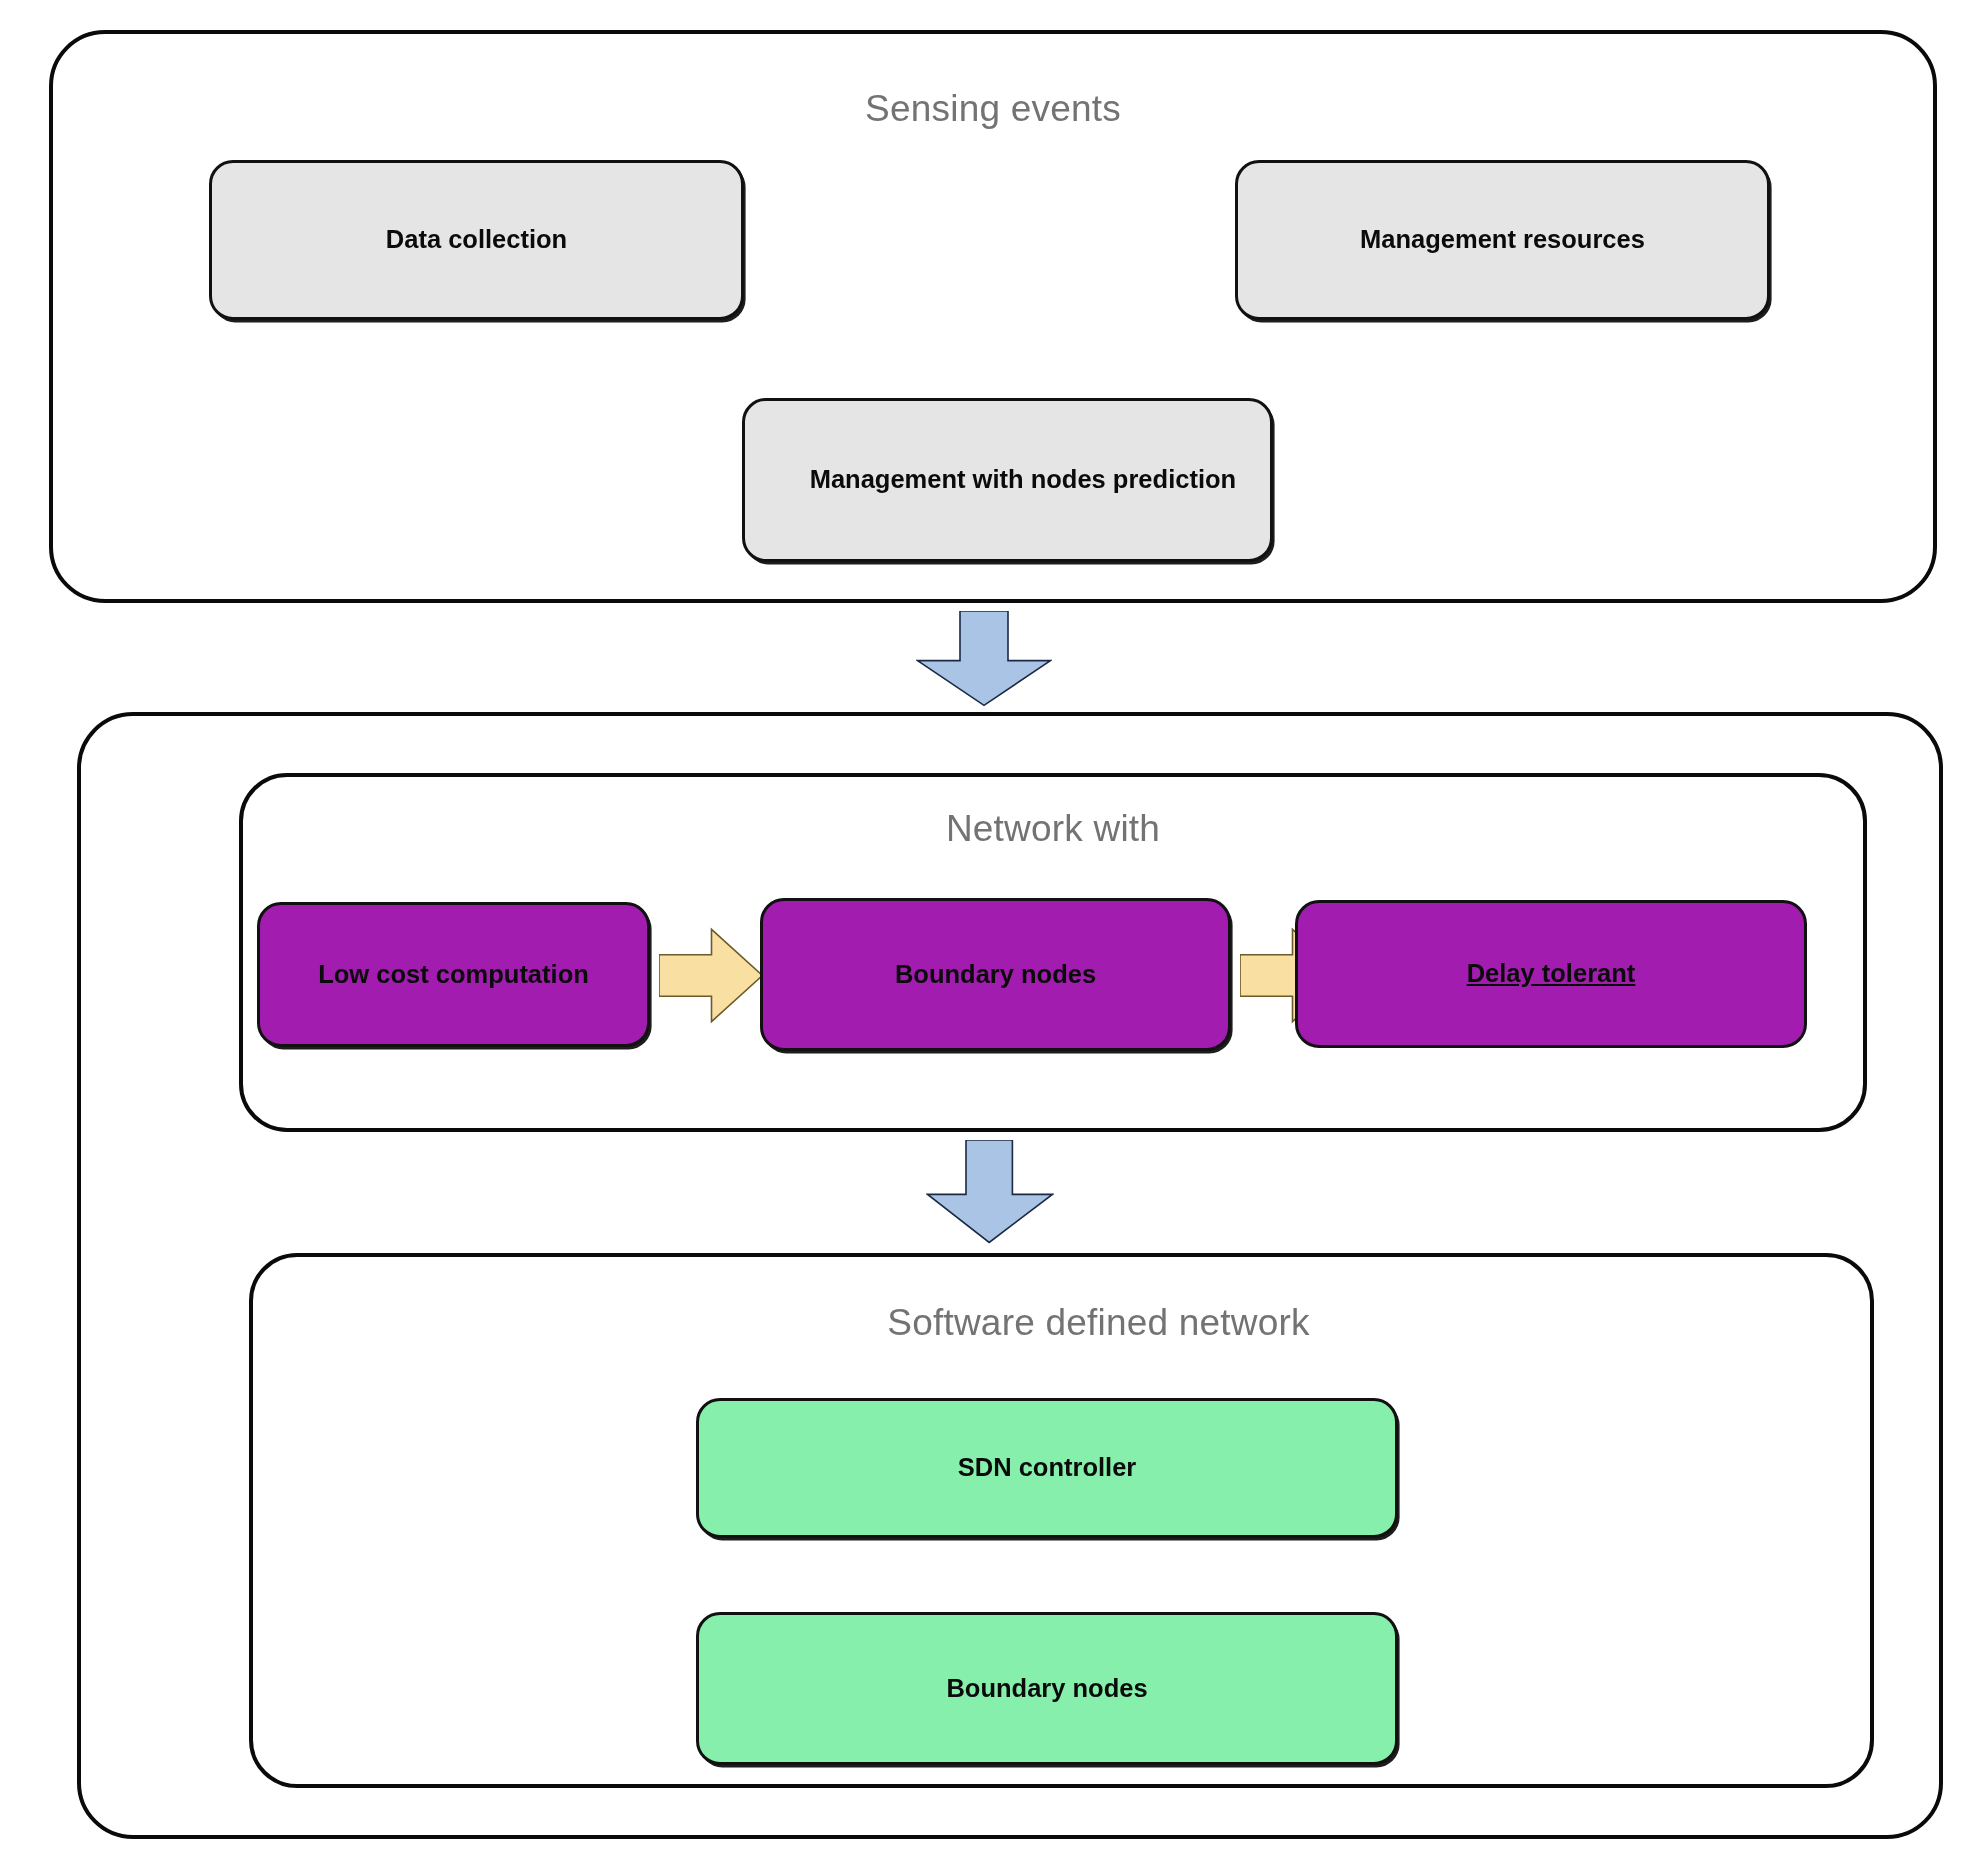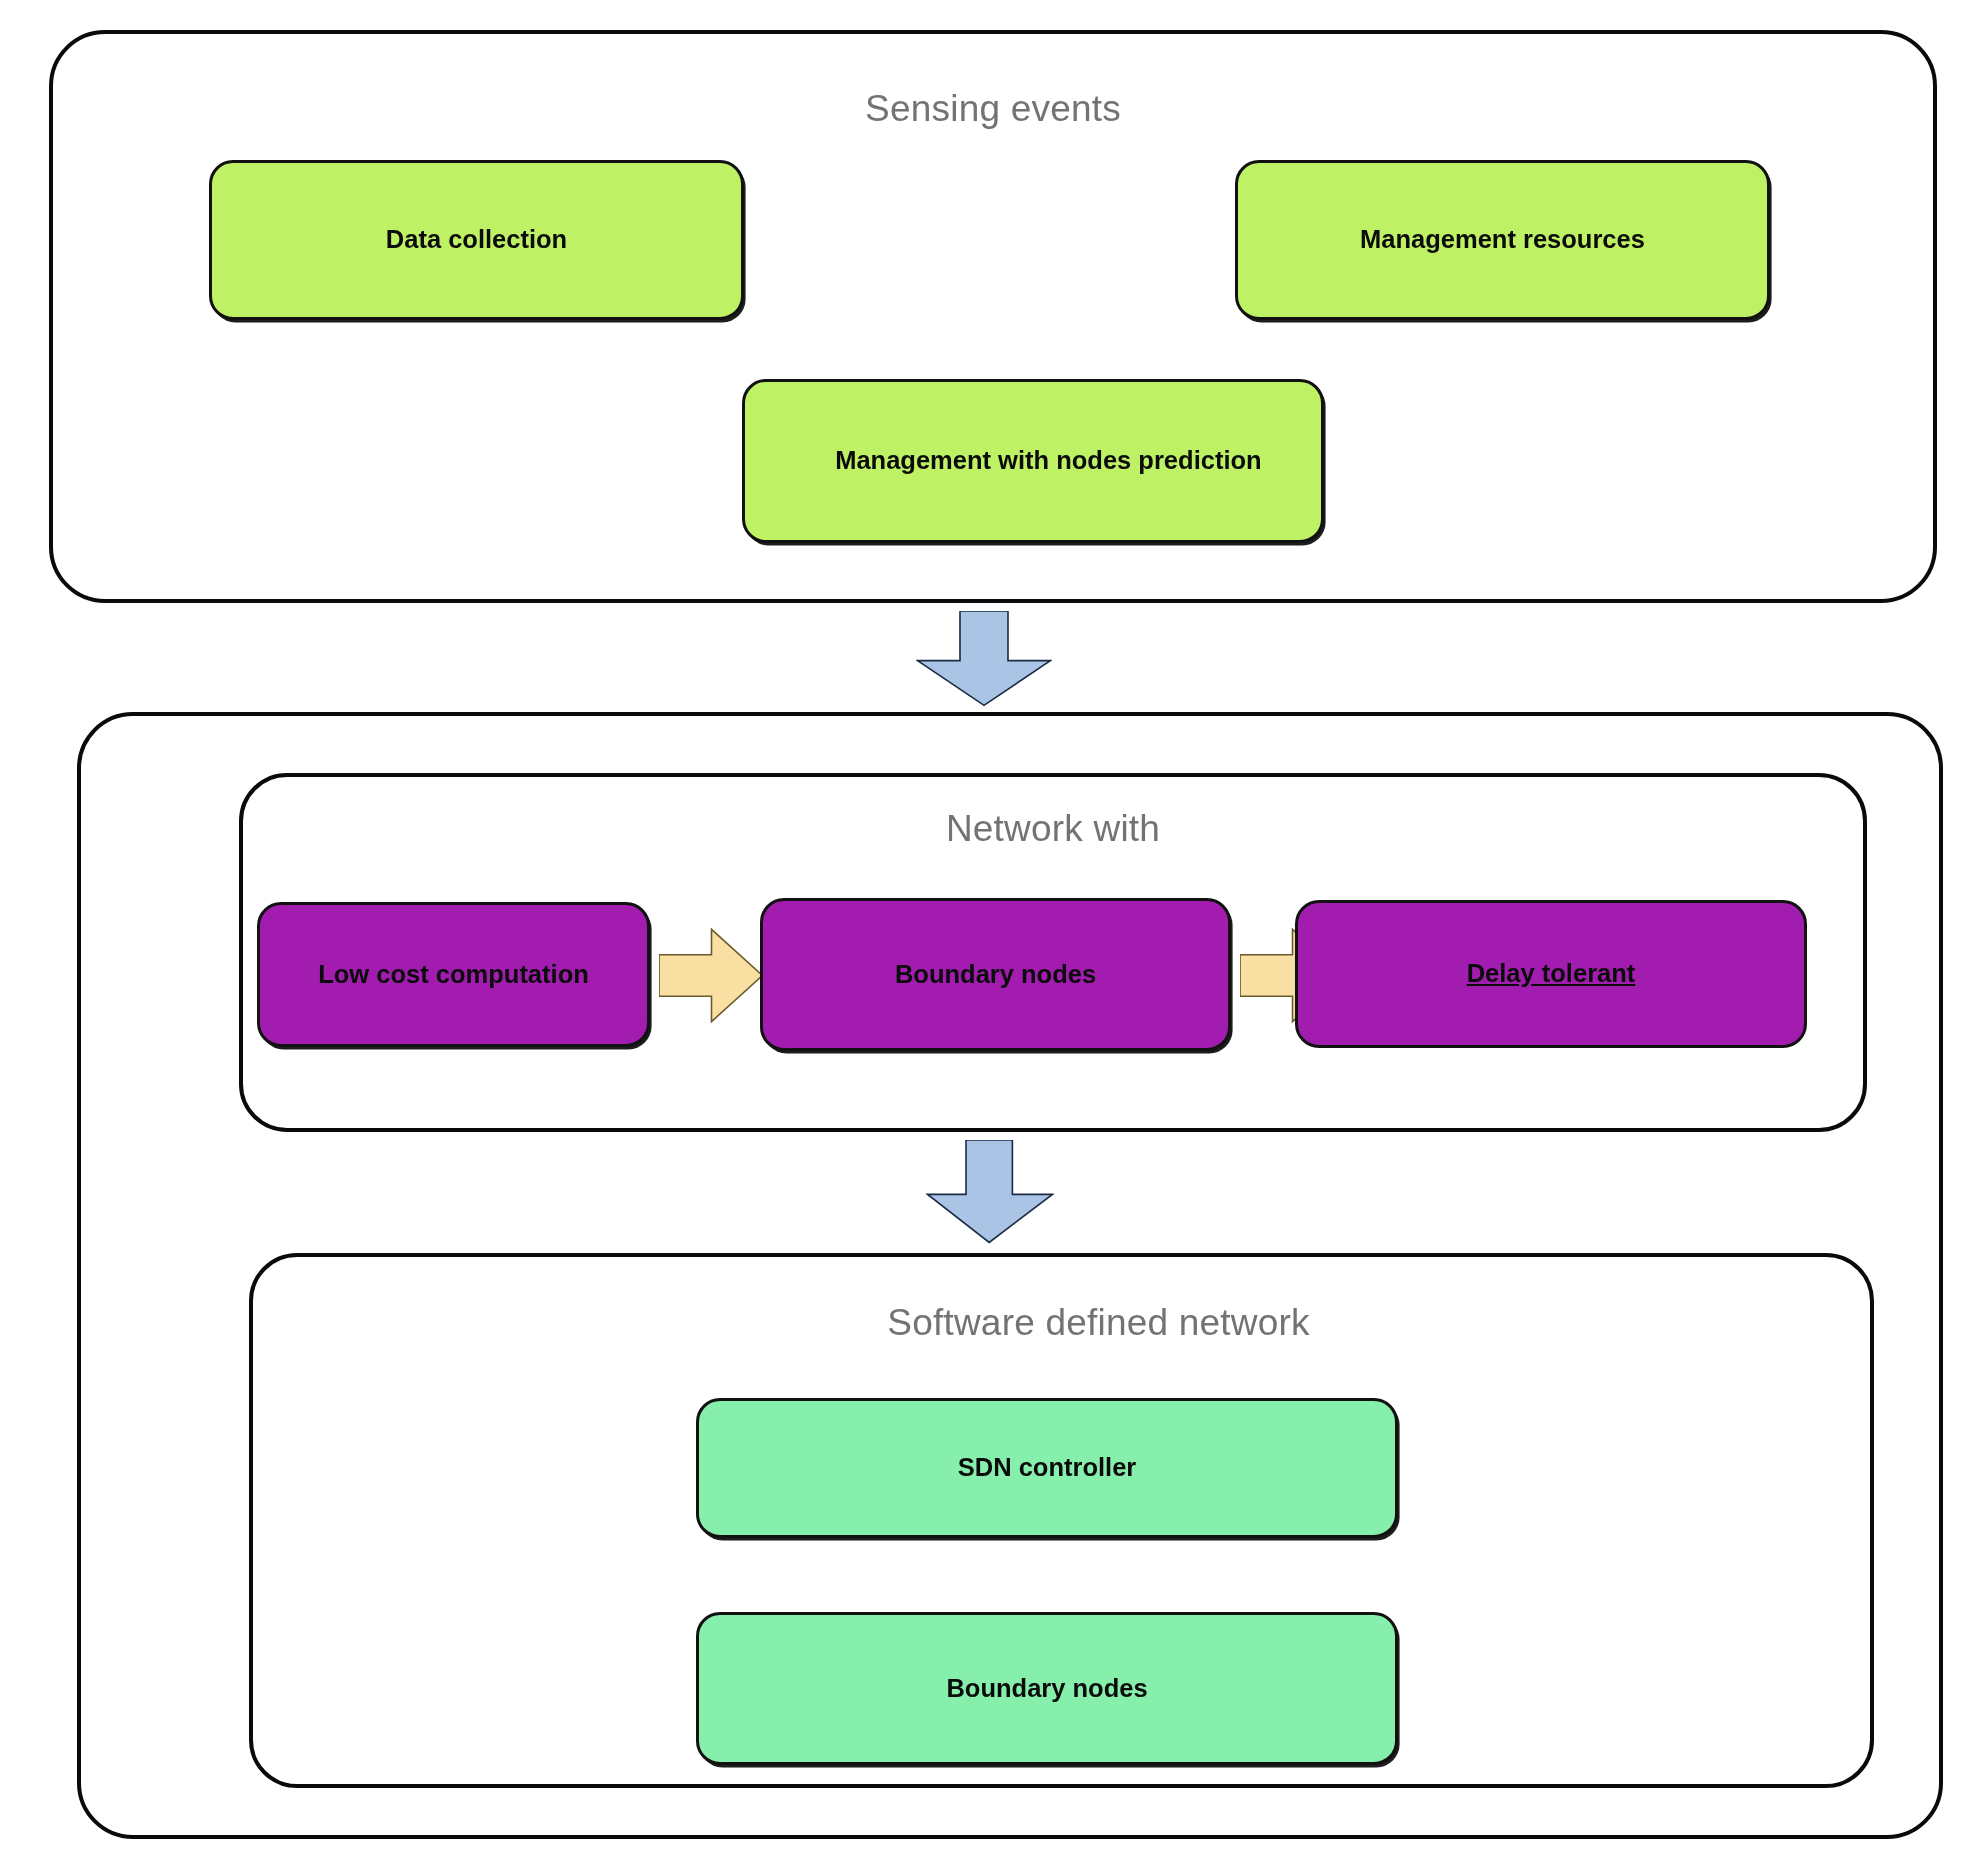--- a/index.html
+++ b/index.html
@@ -53,21 +53,21 @@
     align-items: center;
     justify-content: center;
     text-align: center;
     font-weight: bold;
     font-size: 25.5px;
     color: #0b0b0b;
     line-height: 1.32;
     padding: 0 11.2px;
     box-shadow: 2.4px 3.2px 0px -0.8px rgba(10,10,10,0.92);
   }
-  .node.blue   { background: #bef264; }
+  .node.blue   { background: #e5e5e5; }
   .node.yellow { background: #a21caf; }
   .node.peach  { background: #86efac; }
 
   
   .arrow-down {
     position: absolute;
   }
   .arrow-right {
     position: absolute;
   }
@@ -78,21 +78,21 @@
 <div id="canvas">
 
   <div class="container" style="left:49px; top:30px; width:1888px; height:573px;"></div>
 
   <div class="section-title" style="left:49px; top:88px; width:1888px;">Sensing events</div>
 
   <div class="node blue" style="left:209px; top:160px; width:535px; height:160px;">Data collection</div>
 
   <div class="node blue" style="left:1235px; top:160px; width:535px; height:160px;">Management resources</div>
 
-  <div class="node blue" style="left:742px; top:379px; width:582px; height:164px;padding-left:42px;">Management with nodes prediction</div>
+  <div class="node blue" style="left:742px; top:398px; width:531px; height:164px;padding-left:42px;">Management with nodes prediction</div>
 
   <div class="arrow-down" style="left:916px; top:611px; width:136px; height:96px;">
     <svg width="136" height="96" viewBox="0 0 170 120">
       <polygon points="55,0 115,0 115,62 168,62 85,118 2,62 55,62" fill="#a9c4e4" stroke="#1b2a44" stroke-width="2"></polygon>
     </svg>
   </div>
 
   <div class="container" style="left:77px; top:712px; width:1866px; height:1127px;"></div>
 
   <div class="inner-container" style="left:239px; top:773px; width:1628px; height:359px;"></div>

